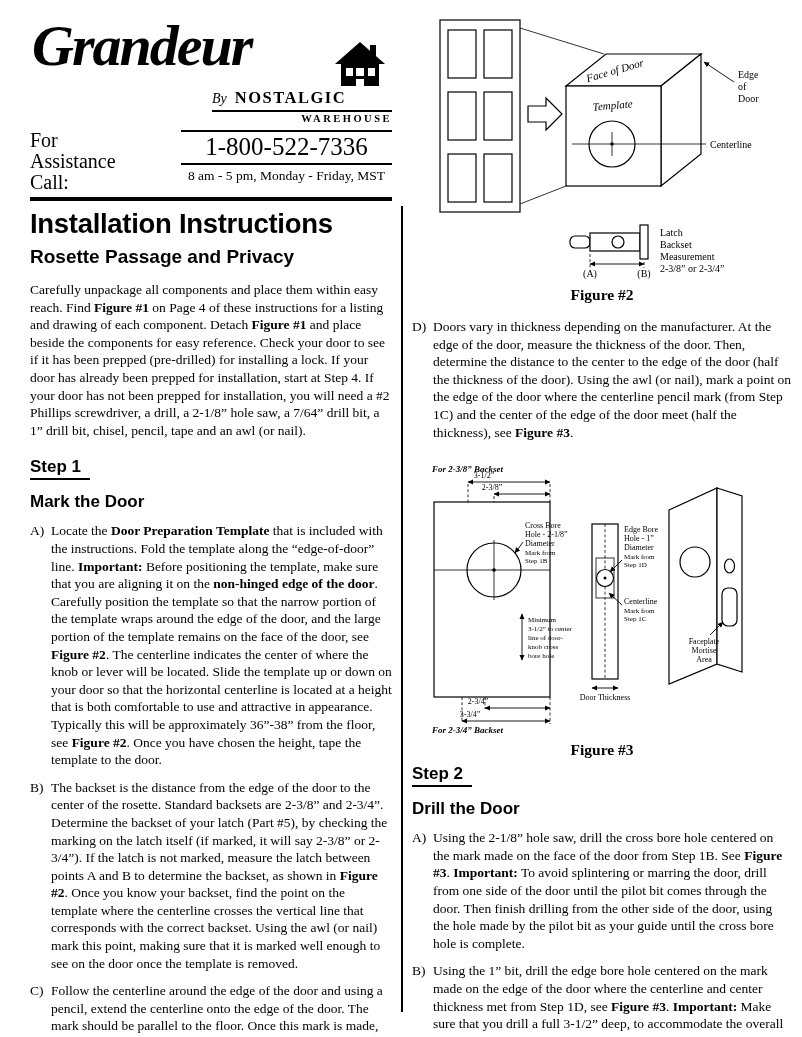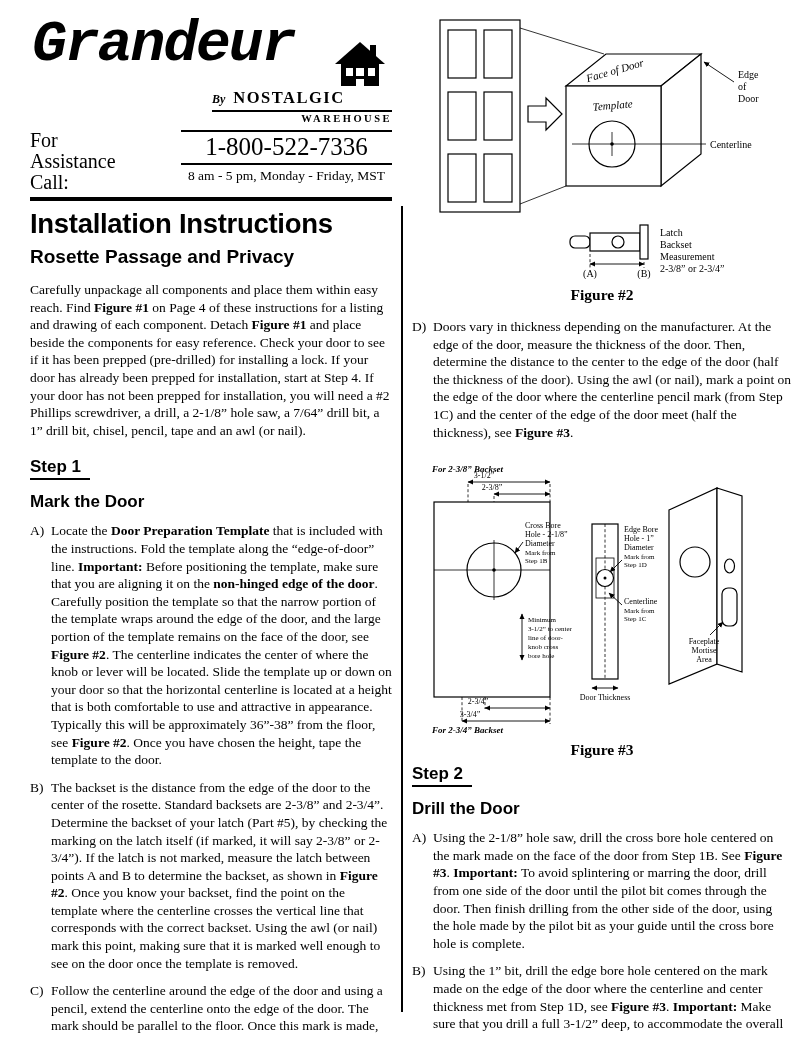--- a/index.html
+++ b/index.html
@@ -6,27 +6,27 @@
   html,body { background:#fff; }
   .page { position:relative; width:802px; height:1037px; background:#fff; color:#000; overflow:hidden; }
 
   .col-left  { position:absolute; left:30px;  top:12px; width:362px; }
   .col-right { position:absolute; left:412px; top:14px; width:380px; }
   .divider   { position:absolute; left:401px; top:206px; width:2px; height:806px; background:#000; }
 
   
   .logo-wrap { position:relative; height:112px; }
   .logo-script { position:absolute; left:2px; top:0;
-    font-family:Liberation Mono, monospace; font-style:italic; font-weight:bold;
+    font-family:Liberation Serif, serif; font-style:italic; font-weight:bold;
     font-size:58px; letter-spacing:-2px; }
   .house-icon { position:absolute; right:6px; top:30px; }
   .byline { position:absolute; right:0; top:76px; width:180px;
     font-family:"Liberation Serif", serif; }
   .byline-top { border-bottom:2.5px solid #000; padding-bottom:2px; }
-  .by { font-style:italic; font-size:12px;font-weight:bold; }
+  .by { font-style:italic; font-size:14px; }
   .brand { font-weight:bold; font-size:16.5px; letter-spacing:1.5px; margin-left:4px; }
   .warehouse { text-align:right; padding-top:1px; font-weight:bold;
     font-size:10.5px; letter-spacing:2.5px; }
 
   .assist { display:flex; margin-top:6px;gap:39px; }
   .assist-label { width:112px; font-family:"Liberation Serif", serif; font-size:20px; line-height:1.04; }
   .phone-box { flex:1; border-top:2.5px solid #000; }
   .phone { font-family:"Liberation Serif", serif; font-size:25px; line-height:1.1;
     text-align:center; padding:1px 0 2px; border-bottom:2px solid #000; }
   .hours { font-family:"Liberation Serif", serif; font-size:13.5px; text-align:center; padding:3px 0 2px; }

